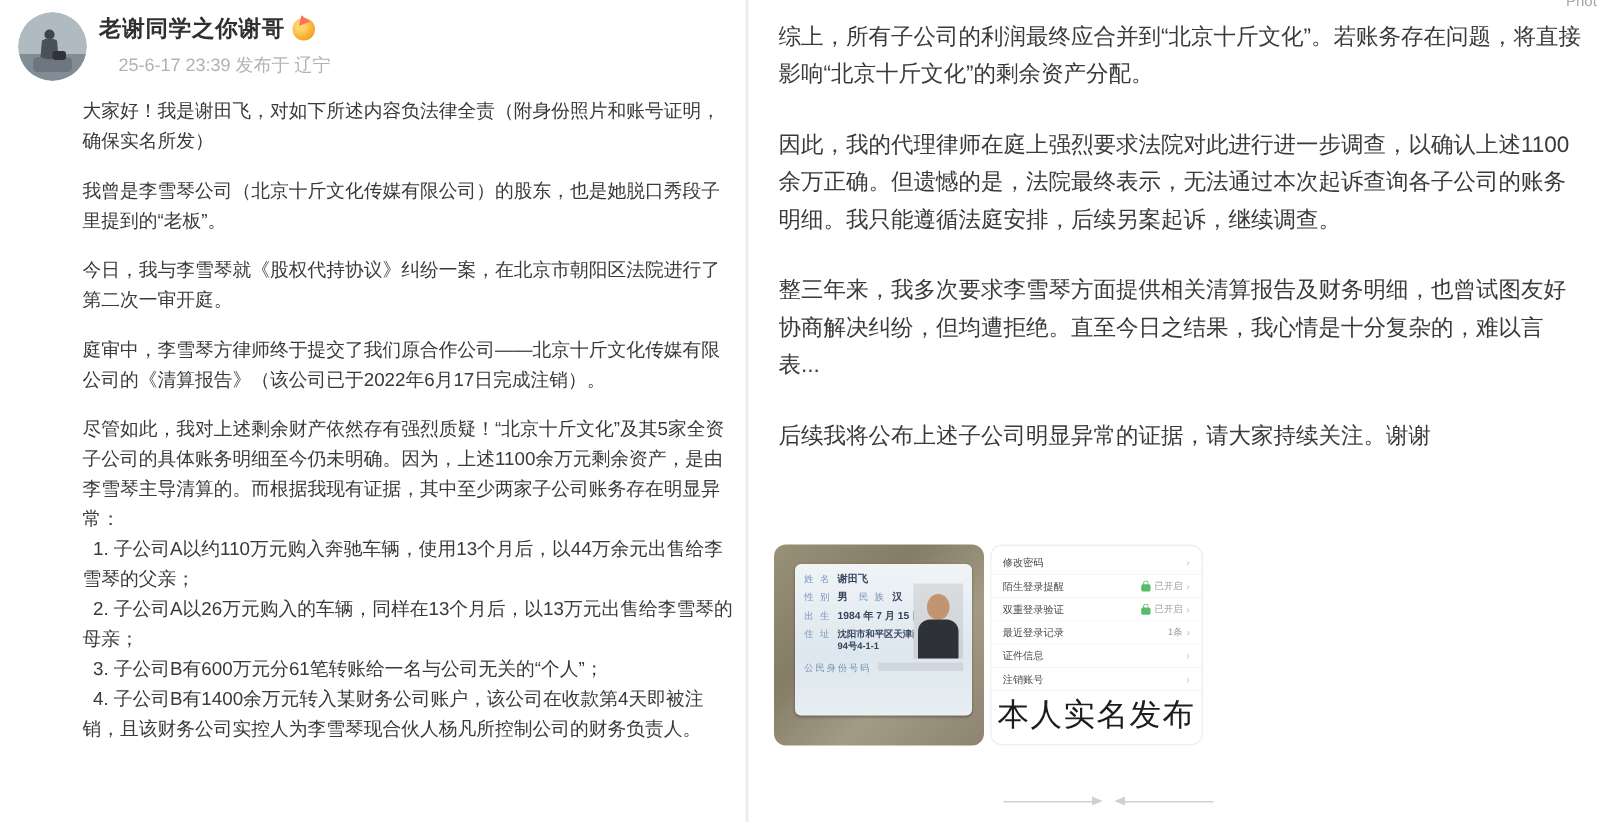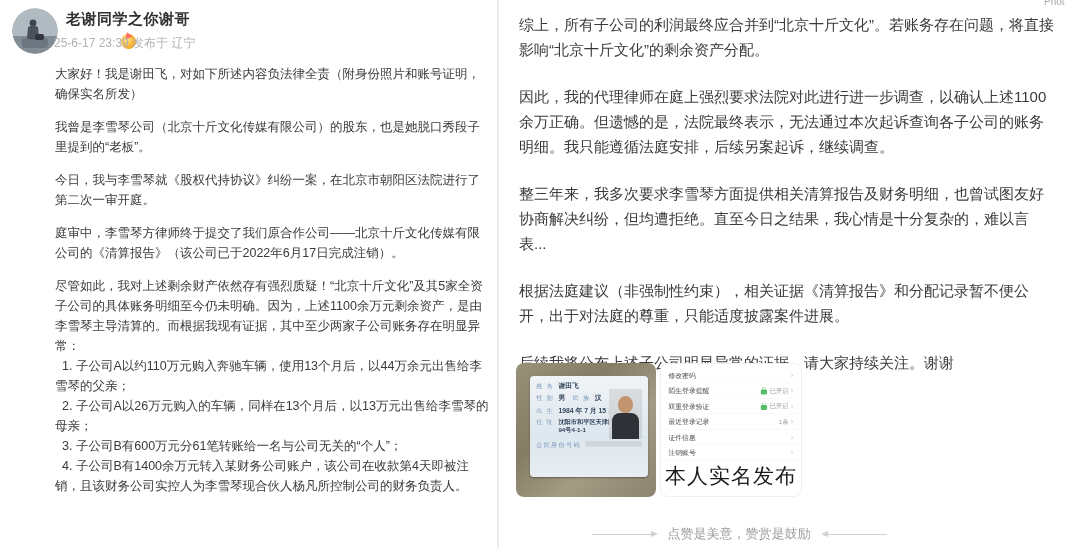--- a/index.html
+++ b/index.html
@@ -4,28 +4,28 @@
 <style>
   * { margin:0; padding:0; box-sizing:border-box; }
   html,body { width:1080px; height:548px; background:#ffffff; overflow:hidden;
     font-family:"Liberation Sans","DejaVu Sans",sans-serif; }
   .page { position:relative; width:1080px; height:548px; background:#fff; }
 
   
   .avatar { position:absolute; left:12px; top:8px; width:46px; height:46px;
     border-radius:50%; overflow:hidden; cursor:pointer; }
   .author { position:absolute; left:66px; top:10px; font-size:15px; font-weight:bold;
-    color:#303030; letter-spacing:.5px; cursor:pointer; display:flex; align-items:center; gap:5px;flex-direction:column; }
+    color:#303030; letter-spacing:.5px; cursor:pointer; display:flex; align-items:center; gap:5px; }
   .badge { display:inline-block; width:15px; height:15px; border-radius:50%;
     background:radial-gradient(circle at 35% 35%, #ffd36b 20%, #f5a623 70%, #e08a12 100%);
     position:relative; }
   .badge::before { content:''; position:absolute; left:3px; top:-2px;
     border-left:4px solid transparent; border-right:4px solid transparent;
     border-bottom:6px solid #ff6f61; transform:rotate(-20deg); }
-  .timestamp { position:absolute; left:54px; top:35px; font-size:12px; color:#b2b2b2; }
+  .timestamp { position:absolute; left:79px; top:35px; font-size:12px; color:#b2b2b2; }
 
   
   .watermark { position:absolute; left:1044px; top:-4px; font-size:10px; color:#a8a8a8; }
 
   
   .left-body { position:absolute; left:55px; top:64px; width:434px;
     font-size:12.5px; line-height:20px; color:#3a3a3a; }
   .left-body p { margin:0 0 13px 0; }
   .left-body p.anomaly { margin:0; text-indent:7px; }
   .divider { position:absolute; left:497px; top:0; width:2px; height:548px; background:#ececec; }
@@ -122,21 +122,20 @@
     <p class="anomaly">3. 子公司B有600万元分61笔转账给一名与公司无关的“个人”；</p>
     <p class="anomaly">4. 子公司B有1400余万元转入某财务公司账户，该公司在收款第4天即被注销，且该财务公司实控人为李雪琴现合伙人杨凡所控制公司的财务负责人。</p>
   </div>
 
   <div class="divider"></div>
 
   <div class="right-body">
     <p>综上，所有子公司的利润最终应合并到“北京十斤文化”。若账务存在问题，将直接影响“北京十斤文化”的剩余资产分配。</p>
     <p>因此，我的代理律师在庭上强烈要求法院对此进行进一步调查，以确认上述1100余万正确。但遗憾的是，法院最终表示，无法通过本次起诉查询各子公司的账务明细。我只能遵循法庭安排，后续另案起诉，继续调查。</p>
     <p>整三年来，我多次要求李雪琴方面提供相关清算报告及财务明细，也曾试图友好协商解决纠纷，但均遭拒绝。直至今日之结果，我心情是十分复杂的，难以言表...</p>
-    <p>根据法庭建议（非强制性约束），相关证据《清算报告》和分配记录暂不便公开，出于对法庭的尊重，只能适度披露案件进展。</p>
     <p>后续我将公布上述子公司明显异常的证据，请大家持续关注。谢谢</p>
   </div>
 
   <div class="attachment">
     <div class="idcard-img">
       <div class="idcard">
         <div class="idcard-inner">
           <div class="idrow">
             <span class="idlabel">姓 名</span>
             <span class="idvalue">谢田飞</span>
@@ -208,17 +207,16 @@
               <span class="chev">›</span>
             </span>
         </div>
       </div>
       <div class="caption">本人实名发布</div>
     </div>
   </div>
 
   <div class="post-footer">
     <span class="fline l"></span>
-    <span>点赞是美意，赞赏是鼓励</span>
     <span class="fline r"></span>
   </div>
 
 </div>
 
 </body></html>

